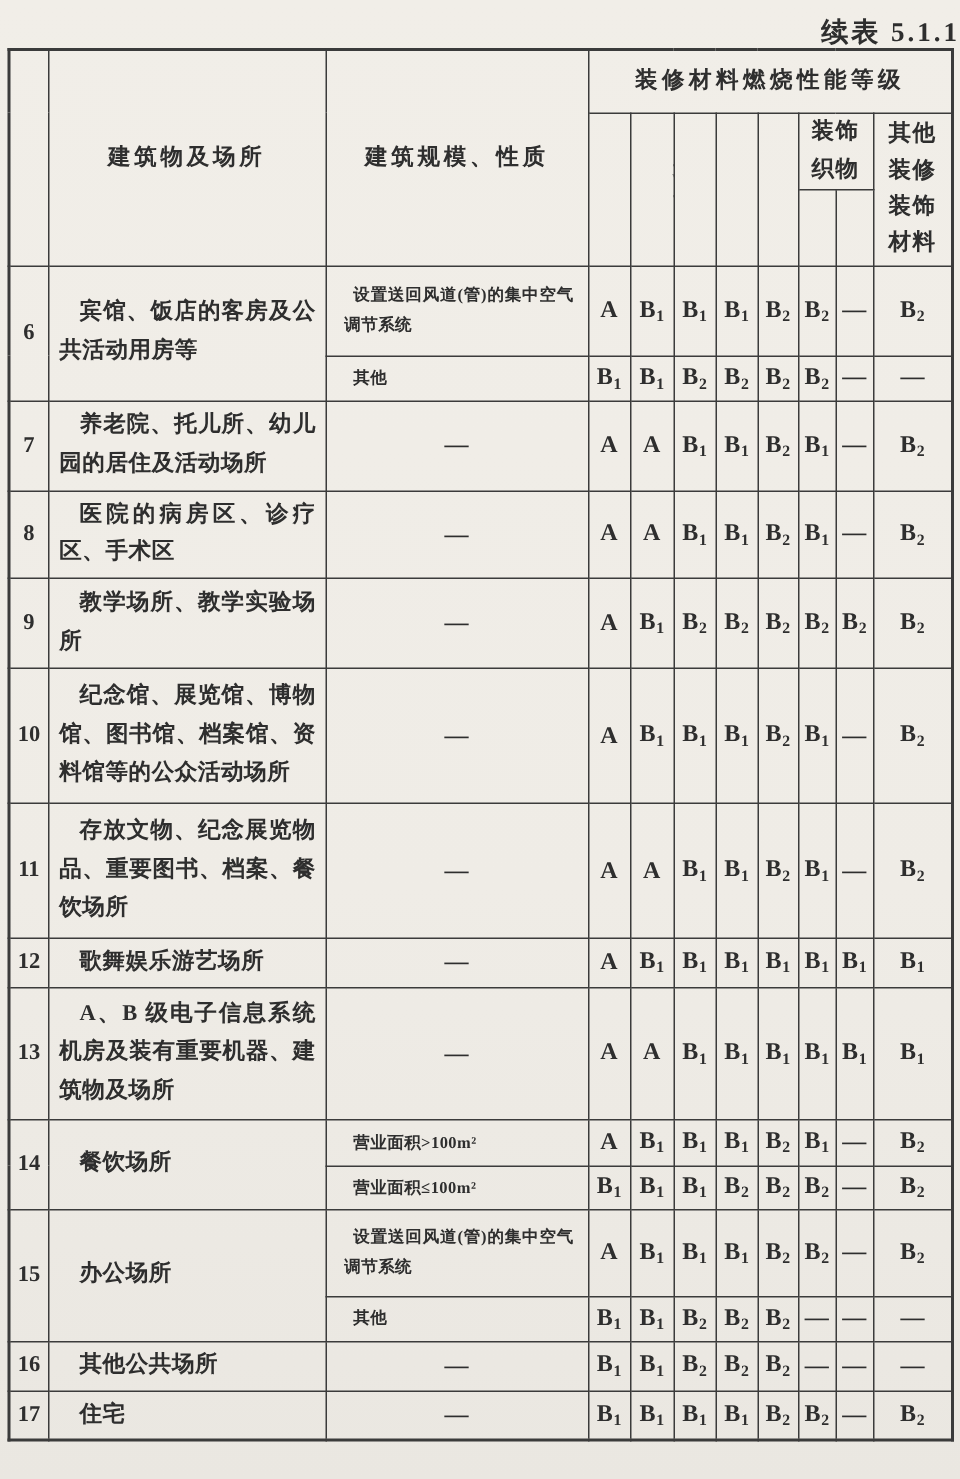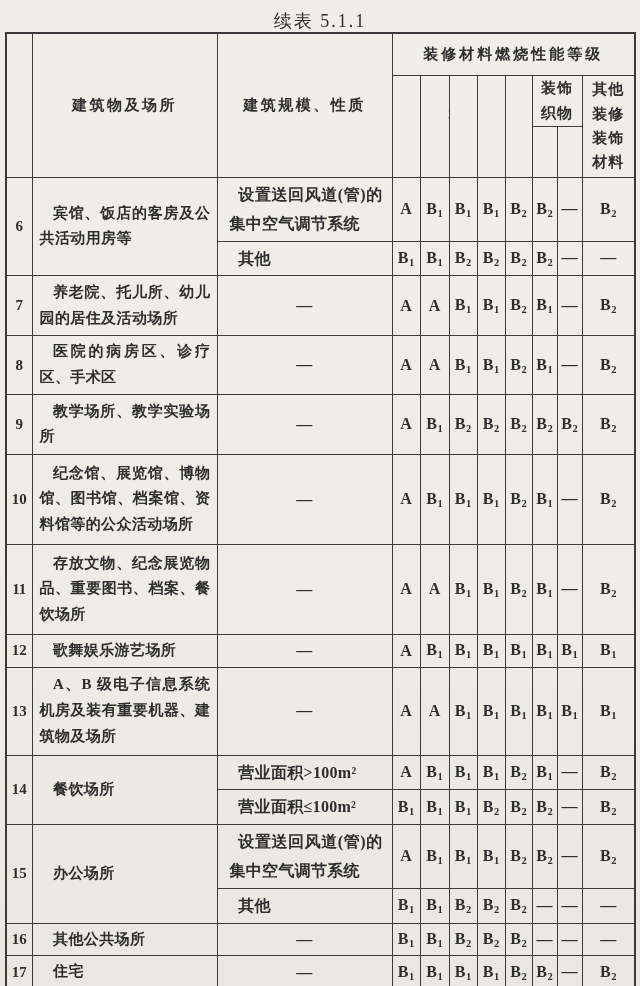--- a/index.html
+++ b/index.html
@@ -9,23 +9,23 @@
   }
   html,body{margin:0;padding:0;}
   body{
     width:640px;height:986px;
     background:linear-gradient(180deg,#f1eee8 0%,#efece6 60%,#eae7e1 100%);
     font-family:"Liberation Serif","DejaVu Serif",serif;
     color:var(--ink);
     overflow:hidden;
   }
   .page-title{
-    text-align:center;
+    text-align:right;
     font-size:18px;
-    font-weight:normal;
+    font-weight:bold;
     letter-spacing:2px;
     padding-top:9px;
     height:32px;
     box-sizing:border-box;
   }
   table.rating-table{
     border-collapse:collapse;
     table-layout:fixed;
     width:629px;
     margin-left:5px;
@@ -55,21 +55,21 @@
   }
   td.place{
     font-size:15px;
     line-height:1.72;
     text-align:justify;
     padding:3px 6px 3px 7px;
     text-indent:0.9em;
     letter-spacing:0.4px;
   }
   td.scale{
-    font-size:16px;
+    font-size:11px;
     line-height:1.85;
     text-align:justify;
     padding:2px 9px 2px 12px;
     text-indent:0.55em;
     letter-spacing:0.3px;
   }
   td.scale.dash{
     text-align:center;
     text-indent:0;
     padding:0;

